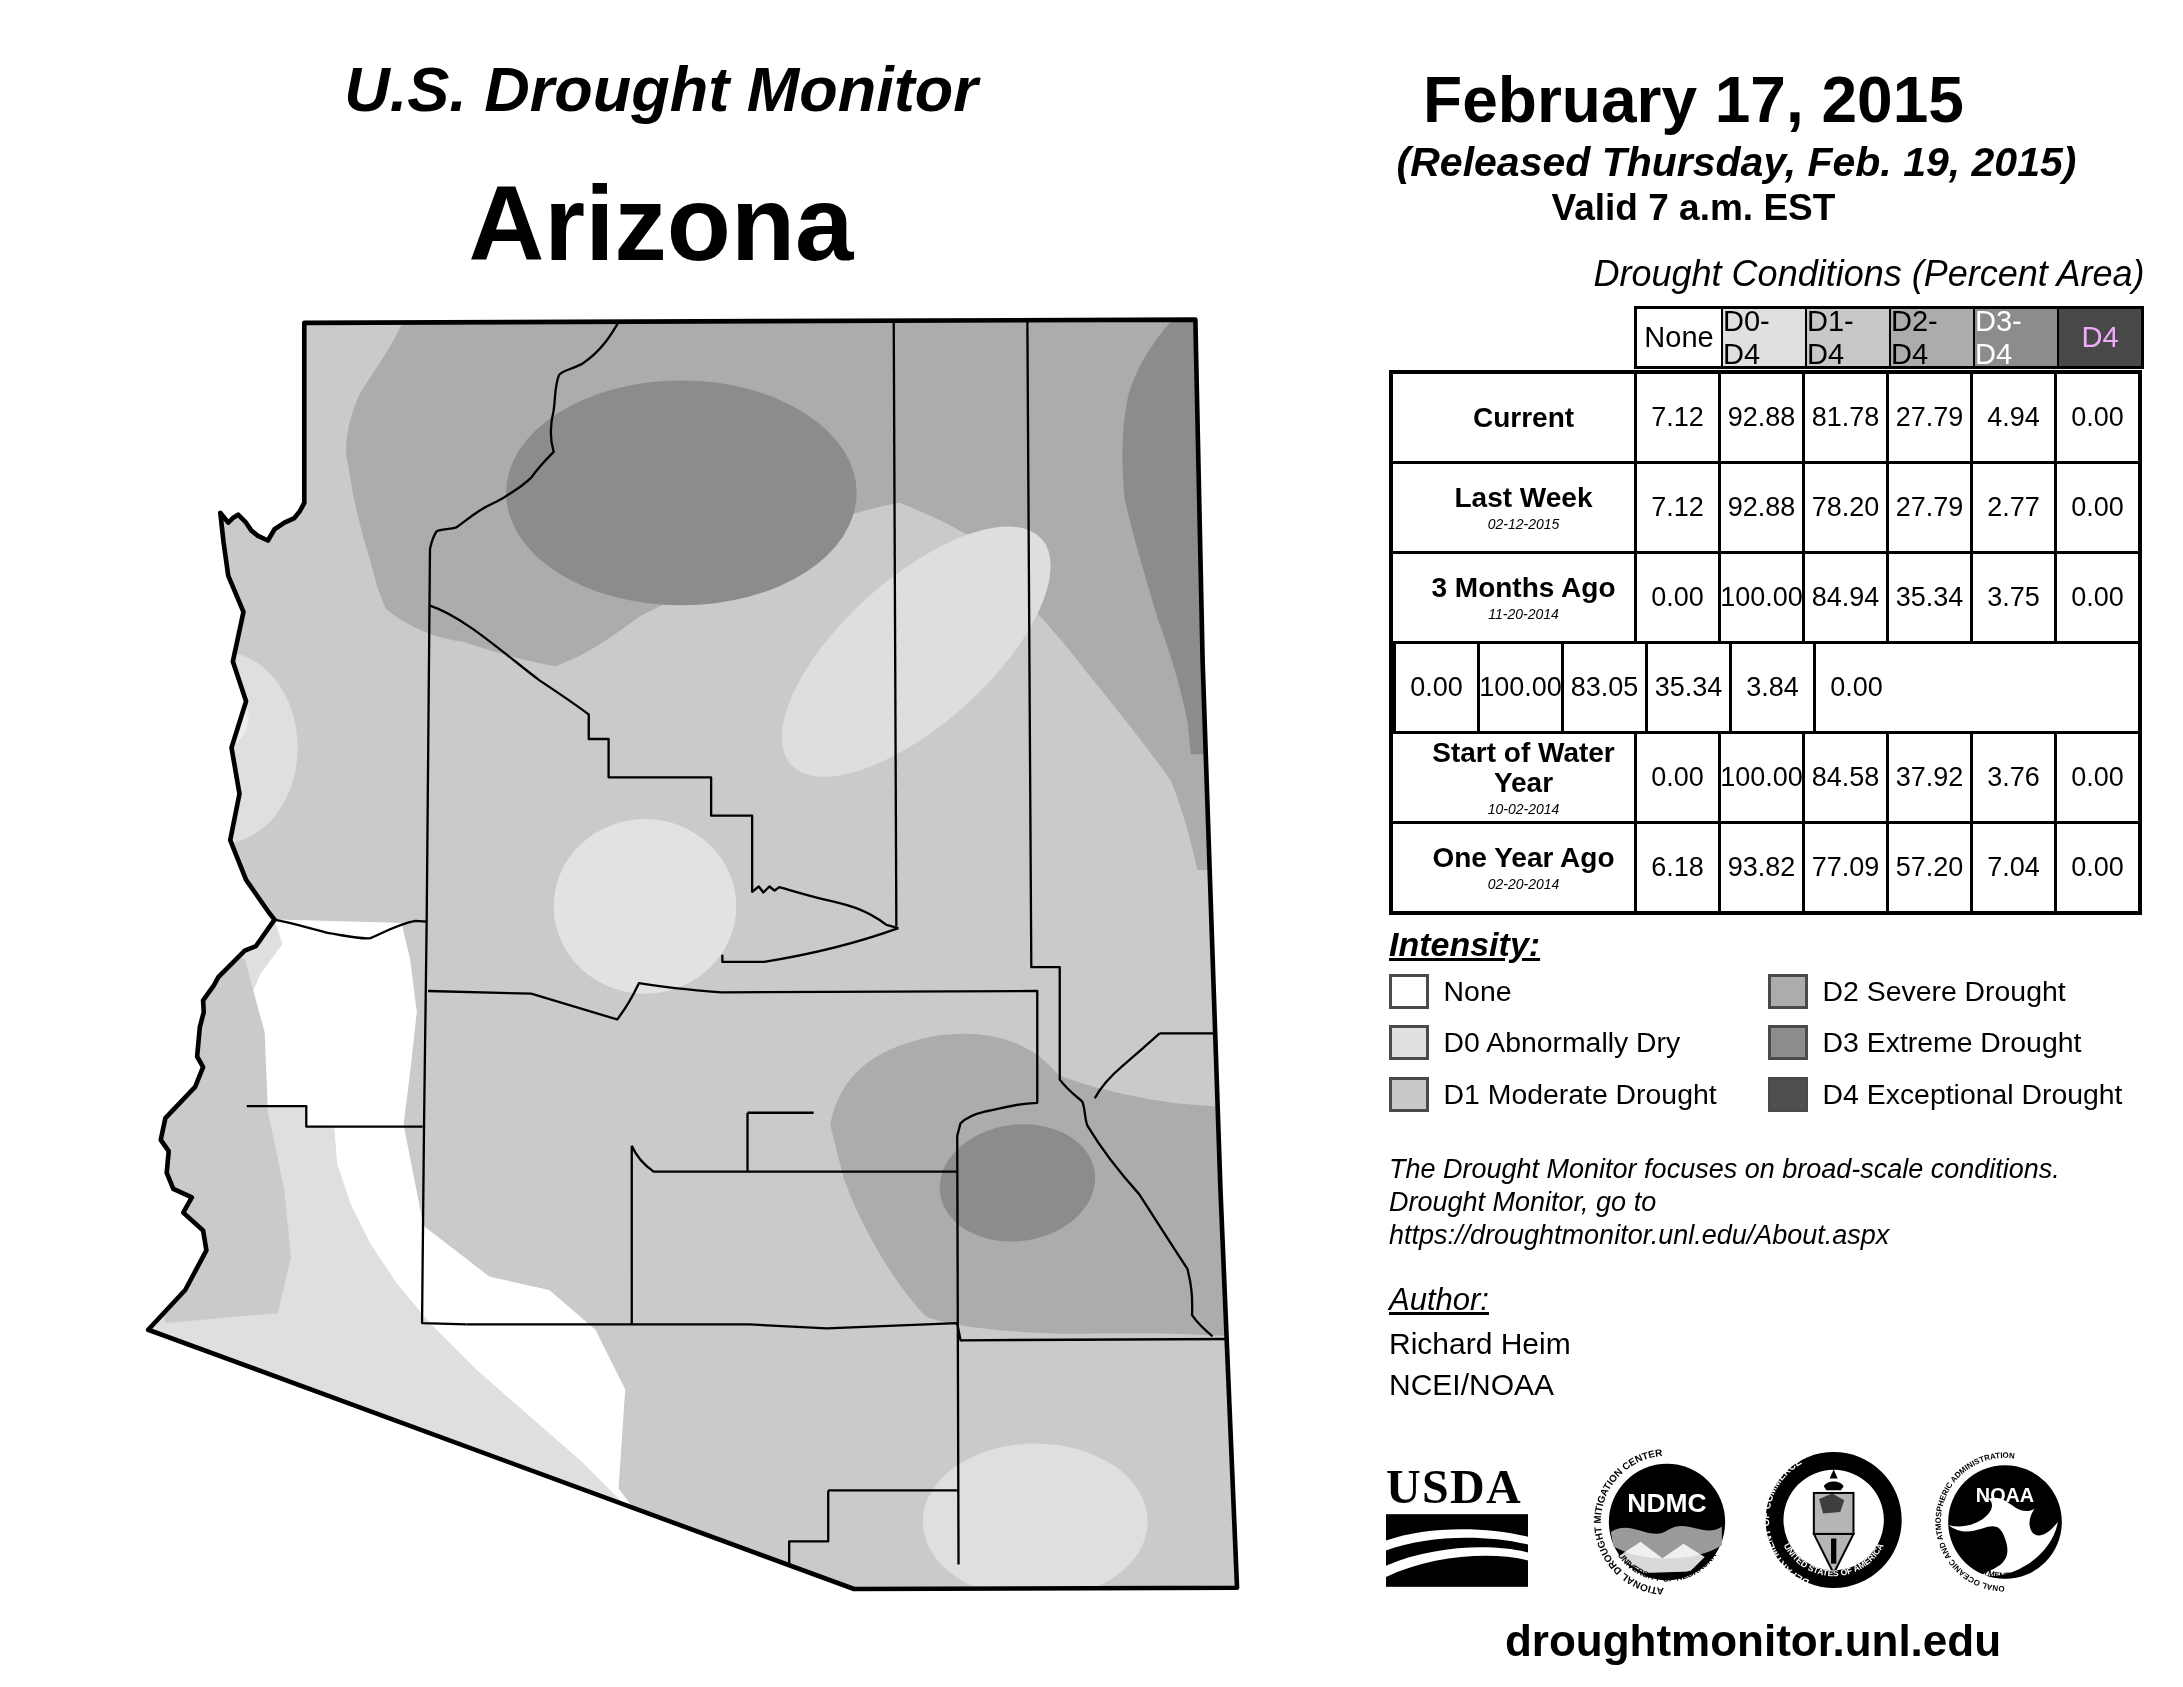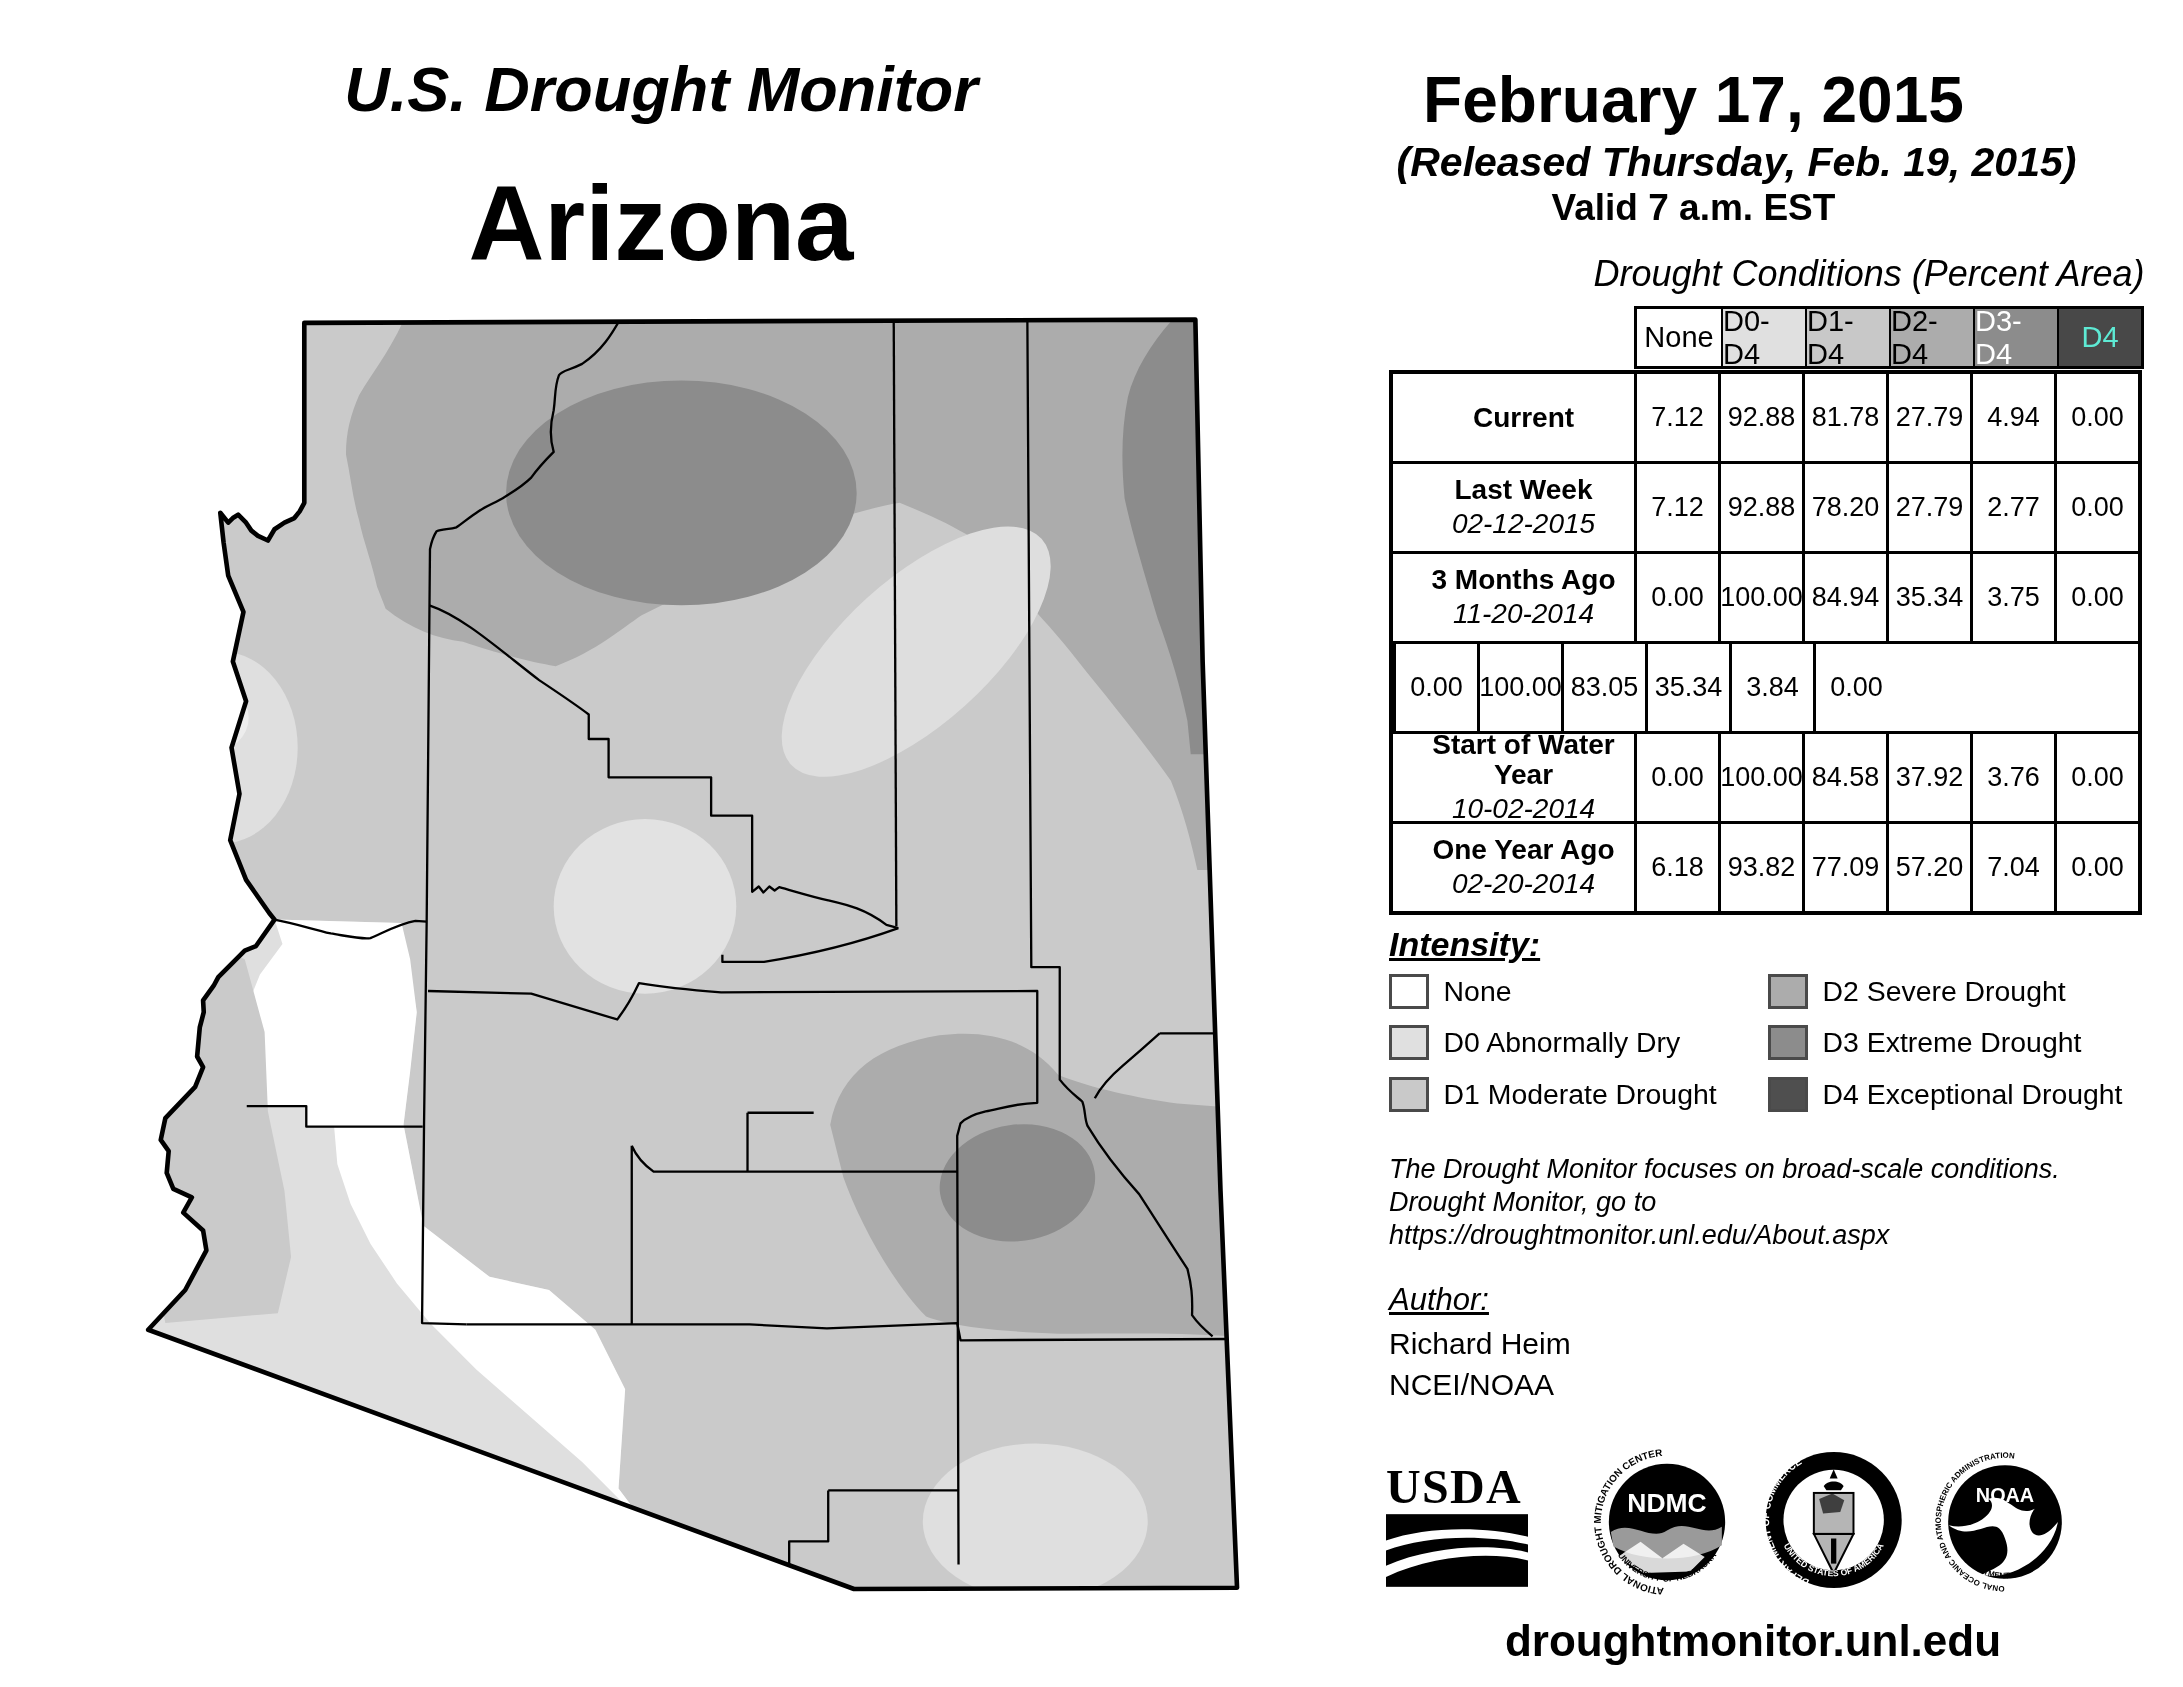--- a/index.html
+++ b/index.html
@@ -20,28 +20,28 @@
   .tbl{left:1389px;top:306px;width:750px;}
   .tbl-head{position:absolute;left:245px;top:0;display:flex;border:3.3px solid #000;}
   .hcell{width:84px;height:57px;display:flex;align-items:center;justify-content:center;
          font-size:29px;border-left:2.6px solid #000;box-sizing:border-box;}
   .hcell:first-child{border-left:none;}
   .hc-none{background:#ffffff;color:#000;}
   .hc-d0{background:#e0e0e0;color:#000;}
   .hc-d1{background:#c8c8c8;color:#000;}
   .hc-d2{background:#acacac;color:#000;}
   .hc-d3{background:#8c8c8c;color:#fff;}
-  .hc-d4{background:#484848;color:#5eead4;}
+  .hc-d4{background:#484848;color:#f0abfc;}
   .tbl-grid{position:absolute;left:0;top:64px;border:4px solid #000;}
   .trow{display:flex;border-top:3.3px solid #000;}
   .trow:first-child{border-top:none;}
   .lcell{width:241px;height:87px;display:flex;flex-direction:column;align-items:center;
          justify-content:center;box-sizing:border-box;background:#fff;padding-left:20px;}
   .lcell .lbl{font-size:28px;font-weight:bold;line-height:30px;text-align:center;}
-  .lcell .dt{font-size:28px;font-style:italic;margin-top:2.6px;}
+  .lcell .dt{font-size:14px;font-style:italic;margin-top:2.6px;}
   .vcell{width:84px;height:87px;display:flex;align-items:center;justify-content:center;
          font-size:27px;background:#fff;border-left:3.3px solid #000;box-sizing:border-box;}
 
   
   .intensity-h{left:1389px;top:925px;font-size:34px;font-weight:bold;font-style:italic;
                text-decoration:underline;}
   .leg-item{position:absolute;display:flex;align-items:center;}
   .sw{width:40px;height:35px;border:3.3px solid #4a4a4a;box-sizing:border-box;margin-right:14.6px;}
   .sw-none{background:#ffffff;} .sw-d0{background:#e0e0e0;} .sw-d1{background:#c9c9c9;}
   .sw-d2{background:#acacac;} .sw-d3{background:#8c8c8c;} .sw-d4{background:#4f4f4f;}

